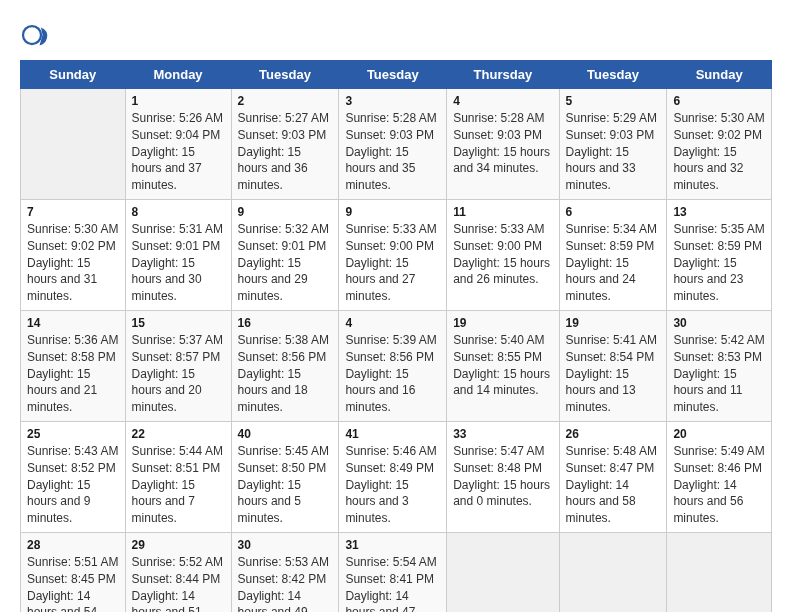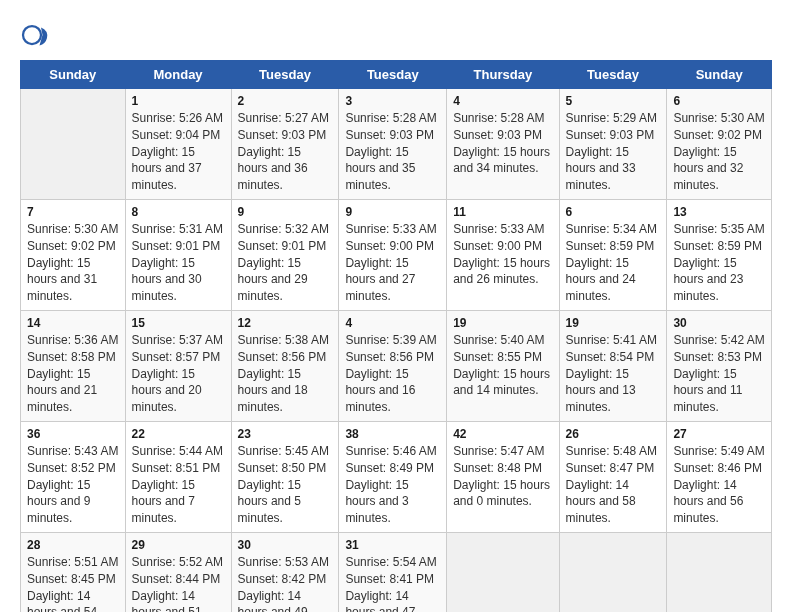--- a/index.html
+++ b/index.html
@@ -180,21 +180,21 @@
       <tr>
         <td>
           <span class="day-number">14</span>
           <div class="day-info">Sunrise: 5:36 AM<br>Sunset: 8:58 PM<br>Daylight: 15 hours and 21 minutes.</div>
         </td>
         <td>
           <span class="day-number">15</span>
           <div class="day-info">Sunrise: 5:37 AM<br>Sunset: 8:57 PM<br>Daylight: 15 hours and 20 minutes.</div>
         </td>
         <td>
-          <span class="day-number">12</span>
+          <span class="day-number">16</span>
           <div class="day-info">Sunrise: 5:38 AM<br>Sunset: 8:56 PM<br>Daylight: 15 hours and 18 minutes.</div>
         </td>
         <td>
           <span class="day-number">4</span>
           <div class="day-info">Sunrise: 5:39 AM<br>Sunset: 8:56 PM<br>Daylight: 15 hours and 16 minutes.</div>
         </td>
         <td>
           <span class="day-number">19</span>
           <div class="day-info">Sunrise: 5:40 AM<br>Sunset: 8:55 PM<br>Daylight: 15 hours and 14 minutes.</div>
         </td>
@@ -202,45 +202,45 @@
           <span class="day-number">19</span>
           <div class="day-info">Sunrise: 5:41 AM<br>Sunset: 8:54 PM<br>Daylight: 15 hours and 13 minutes.</div>
         </td>
         <td>
           <span class="day-number">30</span>
           <div class="day-info">Sunrise: 5:42 AM<br>Sunset: 8:53 PM<br>Daylight: 15 hours and 11 minutes.</div>
         </td>
       </tr>
       <tr>
         <td>
-          <span class="day-number">36</span>
+          <span class="day-number">25</span>
           <div class="day-info">Sunrise: 5:43 AM<br>Sunset: 8:52 PM<br>Daylight: 15 hours and 9 minutes.</div>
         </td>
         <td>
           <span class="day-number">22</span>
           <div class="day-info">Sunrise: 5:44 AM<br>Sunset: 8:51 PM<br>Daylight: 15 hours and 7 minutes.</div>
         </td>
         <td>
-          <span class="day-number">23</span>
+          <span class="day-number">40</span>
           <div class="day-info">Sunrise: 5:45 AM<br>Sunset: 8:50 PM<br>Daylight: 15 hours and 5 minutes.</div>
         </td>
         <td>
-          <span class="day-number">38</span>
+          <span class="day-number">41</span>
           <div class="day-info">Sunrise: 5:46 AM<br>Sunset: 8:49 PM<br>Daylight: 15 hours and 3 minutes.</div>
         </td>
         <td>
-          <span class="day-number">42</span>
+          <span class="day-number">33</span>
           <div class="day-info">Sunrise: 5:47 AM<br>Sunset: 8:48 PM<br>Daylight: 15 hours and 0 minutes.</div>
         </td>
         <td>
           <span class="day-number">26</span>
           <div class="day-info">Sunrise: 5:48 AM<br>Sunset: 8:47 PM<br>Daylight: 14 hours and 58 minutes.</div>
         </td>
         <td>
-          <span class="day-number">27</span>
+          <span class="day-number">20</span>
           <div class="day-info">Sunrise: 5:49 AM<br>Sunset: 8:46 PM<br>Daylight: 14 hours and 56 minutes.</div>
         </td>
       </tr>
       <tr>
         <td>
           <span class="day-number">28</span>
           <div class="day-info">Sunrise: 5:51 AM<br>Sunset: 8:45 PM<br>Daylight: 14 hours and 54 minutes.</div>
         </td>
         <td>
           <span class="day-number">29</span>

